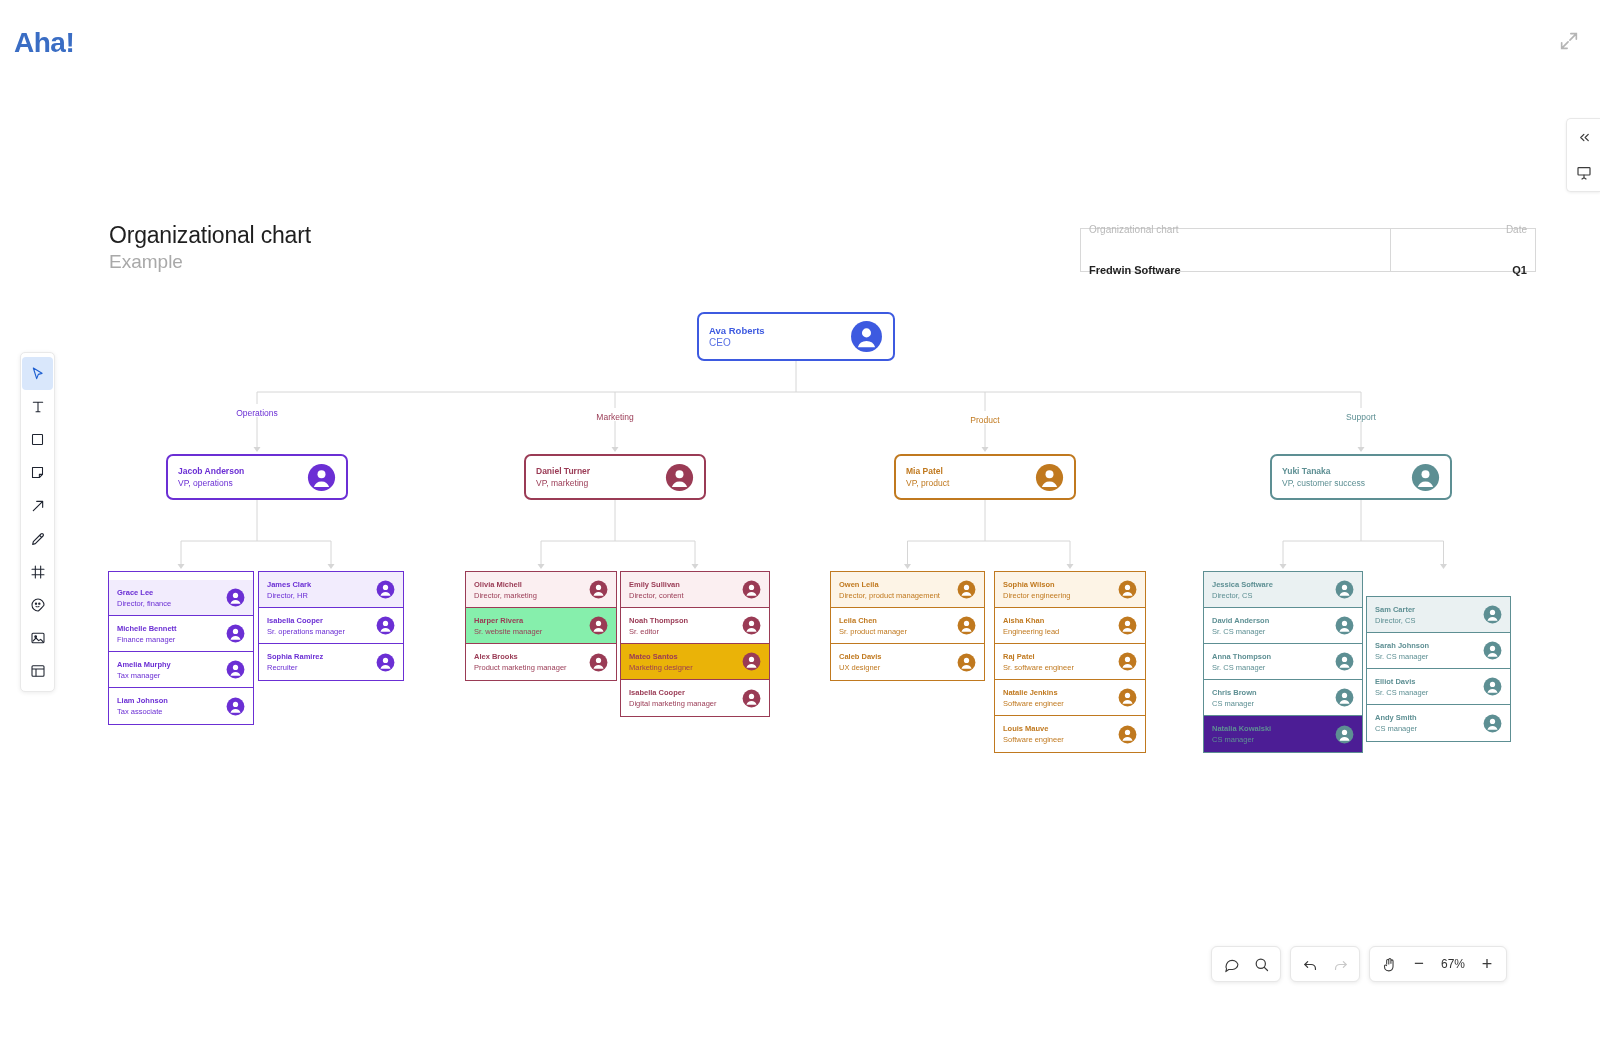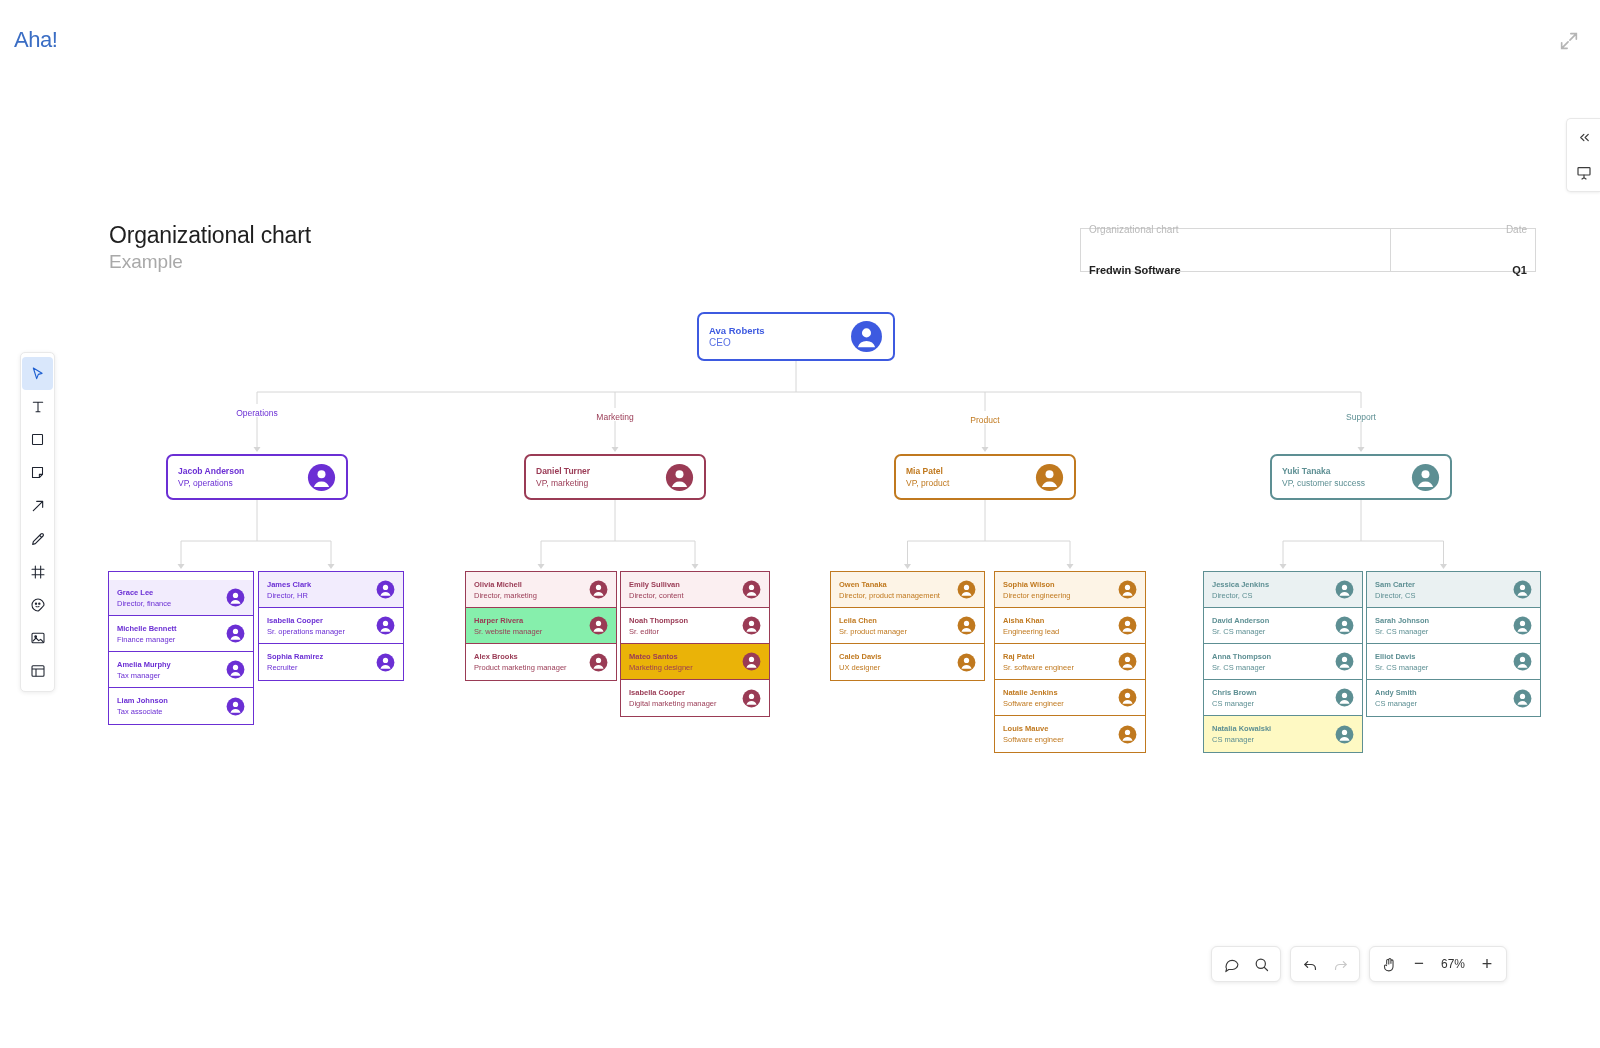--- a/index.html
+++ b/index.html
@@ -7,21 +7,21 @@
     width: 1600px; height: 1048px;
     background: #ffffff;
     font-family: "Liberation Sans", sans-serif;
     overflow: hidden;
   }
   #root { position: relative; width: 1600px; height: 1048px; }
 
   
   .logo {
     position: absolute; left: 14px; top: 27px;
-    font-size: 22px; font-weight: normal; color: #3a6dc4;
+    font-size: 28px; font-weight: bold; color: #3a6dc4;
     letter-spacing: -0.5px;
   }
 
   
   .expand-icon {
     position: absolute; right: 20px; top: 30px;
     width: 22px; height: 22px; color: #b5b5b5; cursor: pointer;
   }
 
   
@@ -534,21 +534,21 @@
             <svg viewBox="0 0 32 32">
               <circle cx="16" cy="16" r="15" fill="#c0791f"></circle>
               <circle cx="16" cy="12.5" r="4.4" fill="#fff"></circle>
               <path d="M7.6 26.5a8.8 8.8 0 0116.8 0z" fill="#fff"></path>
             </svg>
           </span>
         </div>
         <div class="leaf-col" style="left: 830px; top: 571px; width: 155px; border-color: rgb(192, 121, 31);">
           <div class="leaf-row" style="border-bottom-color: rgb(192, 121, 31); background: rgb(253, 244, 230);">
             <div class="txt">
-              <div class="n-name" style="color:#c0791f">Owen Tanaka</div>
+              <div class="n-name" style="color:#c0791f">Owen Leila</div>
               <div class="n-role" style="color:#c0791f">Director, product management</div>
             </div>
             <span class="avatar">
               <svg viewBox="0 0 32 32">
                 <circle cx="16" cy="16" r="15" fill="#c0791f"></circle>
                 <circle cx="16" cy="12.5" r="4.4" fill="#fff"></circle>
                 <path d="M7.6 26.5a8.8 8.8 0 0116.8 0z" fill="#fff"></path>
               </svg>
             </span>
           </div>
@@ -656,21 +656,21 @@
             <svg viewBox="0 0 32 32">
               <circle cx="16" cy="16" r="15" fill="#5d8f93"></circle>
               <circle cx="16" cy="12.5" r="4.4" fill="#fff"></circle>
               <path d="M7.6 26.5a8.8 8.8 0 0116.8 0z" fill="#fff"></path>
             </svg>
           </span>
         </div>
         <div class="leaf-col" style="left: 1203px; top: 571px; width: 160px; border-color: rgb(93, 143, 147);">
           <div class="leaf-row" style="border-bottom-color: rgb(93, 143, 147); background: rgb(234, 241, 242);">
             <div class="txt">
-              <div class="n-name" style="color:#5d8f93">Jessica Jenkins</div>
+              <div class="n-name" style="color:#5d8f93">Jessica Software</div>
               <div class="n-role" style="color:#5d8f93">Director, CS</div>
             </div>
             <span class="avatar">
               <svg viewBox="0 0 32 32">
                 <circle cx="16" cy="16" r="15" fill="#5d8f93"></circle>
                 <circle cx="16" cy="12.5" r="4.4" fill="#fff"></circle>
                 <path d="M7.6 26.5a8.8 8.8 0 0116.8 0z" fill="#fff"></path>
               </svg>
             </span>
           </div>
@@ -706,35 +706,35 @@
               <div class="n-role" style="color:#5d8f93">CS manager</div>
             </div>
             <span class="avatar">
               <svg viewBox="0 0 32 32">
                 <circle cx="16" cy="16" r="15" fill="#5d8f93"></circle>
                 <circle cx="16" cy="12.5" r="4.4" fill="#fff"></circle>
                 <path d="M7.6 26.5a8.8 8.8 0 0116.8 0z" fill="#fff"></path>
               </svg>
             </span>
           </div>
-          <div class="leaf-row" style="border-bottom-color: rgb(93, 143, 147); background: #fef9c3;">
+          <div class="leaf-row" style="border-bottom-color: rgb(93, 143, 147); background: #4c1d95;">
             <div class="txt">
               <div class="n-name" style="color:#5d8f93">Natalia Kowalski</div>
               <div class="n-role" style="color:#5d8f93">CS manager</div>
             </div>
             <span class="avatar">
               <svg viewBox="0 0 32 32">
                 <circle cx="16" cy="16" r="15" fill="#5d8f93"></circle>
                 <circle cx="16" cy="12.5" r="4.4" fill="#fff"></circle>
                 <path d="M7.6 26.5a8.8 8.8 0 0116.8 0z" fill="#fff"></path>
               </svg>
             </span>
           </div>
         </div>
-        <div class="leaf-col" style="left: 1366px; top: 571px; width: 175px; border-color: rgb(93, 143, 147);">
+        <div class="leaf-col" style="left: 1366px; top: 596px; width: 145px; border-color: rgb(93, 143, 147);">
           <div class="leaf-row" style="border-bottom-color: rgb(93, 143, 147); background: rgb(234, 241, 242);">
             <div class="txt">
               <div class="n-name" style="color:#5d8f93">Sam Carter</div>
               <div class="n-role" style="color:#5d8f93">Director, CS</div>
             </div>
             <span class="avatar">
               <svg viewBox="0 0 32 32">
                 <circle cx="16" cy="16" r="15" fill="#5d8f93"></circle>
                 <circle cx="16" cy="12.5" r="4.4" fill="#fff"></circle>
                 <path d="M7.6 26.5a8.8 8.8 0 0116.8 0z" fill="#fff"></path>

